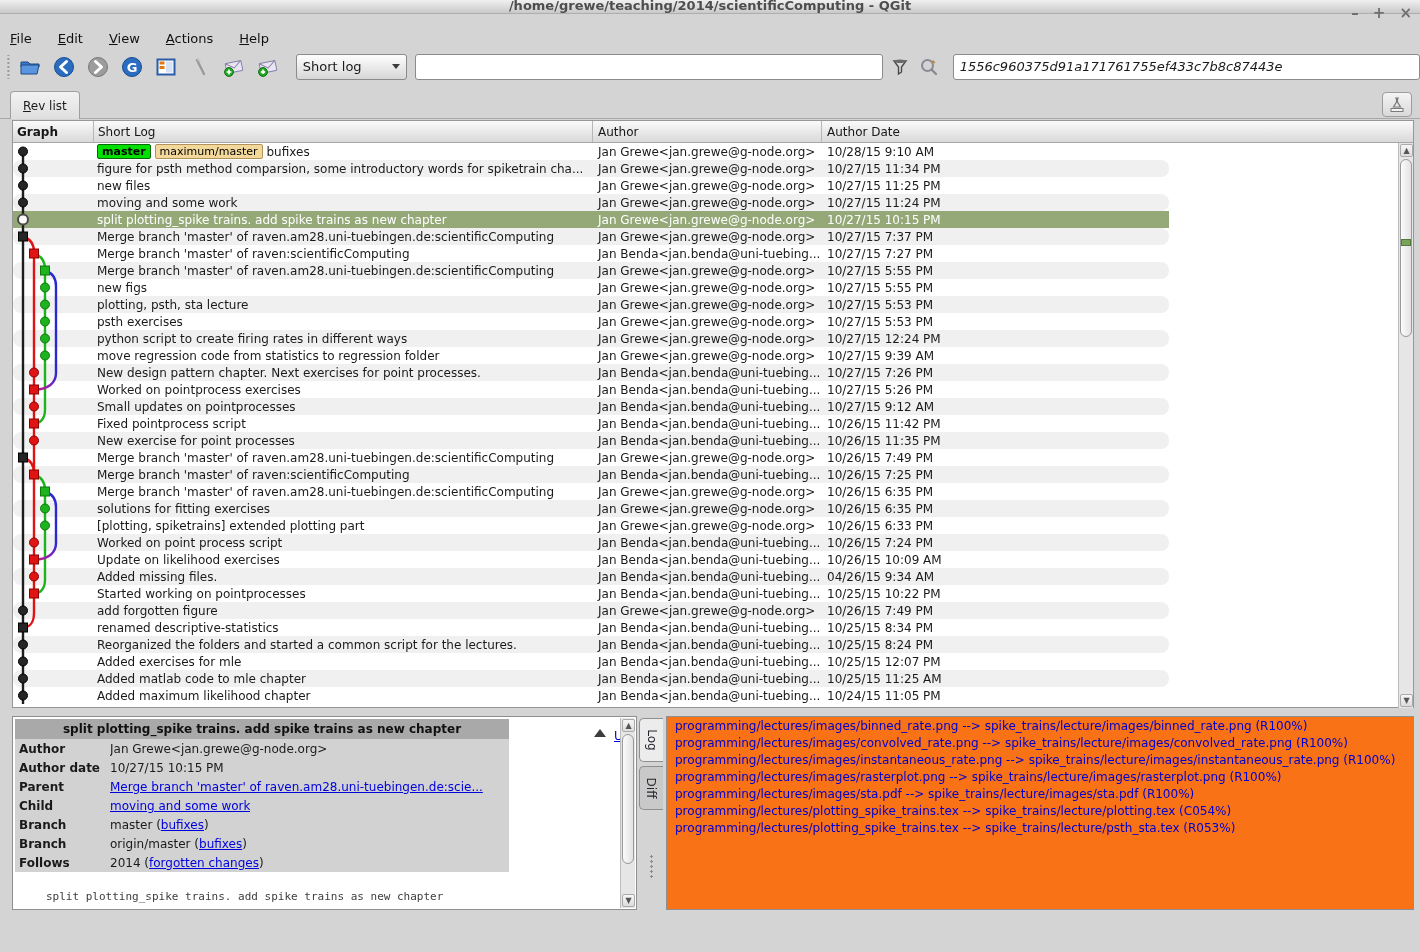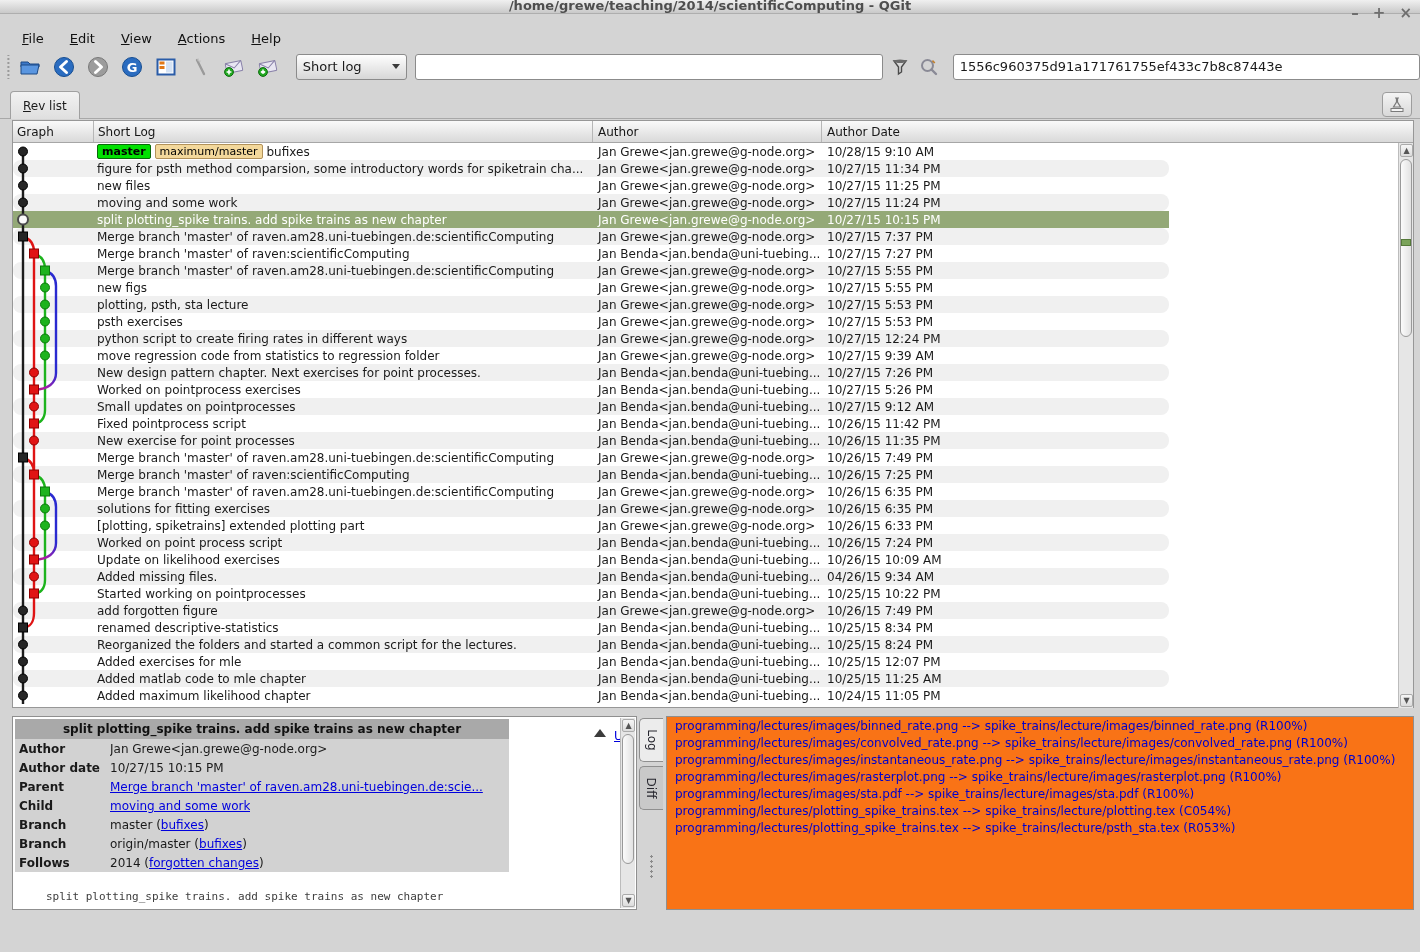--- a/index.html
+++ b/index.html
@@ -8,54 +8,54 @@
 
   
   .titlebar { position:absolute; left:0; top:0; width:1420px; height:14px;
     background:linear-gradient(#f0f0f0,#c9c9c9); border-bottom:1px solid #aeaeae;
     display:flex; align-items:flex-end; justify-content:center; }
   .titlebar .title { font-weight:bold; font-size:13px; color:#4e4e4e; }
   .win-controls { position:absolute; right:8px; top:0; height:26px; display:flex; align-items:center; gap:14px; }
   .win-btn { color:#6e6e6e; font-size:15px; font-weight:bold; line-height:1; cursor:default; }
 
   
-  .menubar { position:absolute; left:0; top:27px; width:1420px; height:23px; display:flex; align-items:center; padding-left:22px; gap:26px; }
+  .menubar { position:absolute; left:0; top:27px; width:1420px; height:23px; display:flex; align-items:center; padding-left:10px; gap:26px; }
   .menu-item { display:inline-block; font-size:13px; color:#111; }
   .menu-item::first-letter { text-decoration:underline; }
 
   
   .toolbar { position:absolute; left:0; top:50px; width:1420px; height:33px; display:flex; align-items:center; }
   .tb-handle { width:5px; height:24px; margin-left:6px; margin-right:6px;
     background-image:radial-gradient(circle, #9a9a9a 1px, transparent 1.2px); background-size:4px 4px; background-position:center; }
   .tb-icons { display:flex; align-items:center; gap:7px; }
   .tb-btn { width:27px; height:27px; display:flex; align-items:center; justify-content:center; border-radius:3px; }
   .combo { margin-left:14px; width:116px; height:26px; background:linear-gradient(#fefefe,#d7d7d7);
     border:1px solid #8b8b8b; border-radius:3px; display:flex; align-items:center; padding:0 6px; gap:6px; }
   .combo .combo-label { flex:1; font-size:13px; }
   .combo .arrow { width:0; height:0; border-left:4px solid transparent; border-right:4px solid transparent; border-top:5px solid #3a3a3a; }
   .tb-input { height:26px; background:#fff; border:1px solid #8b8b8b; border-radius:3px; font-size:13px; padding:0 6px; color:#1a1a1a; font-family:"DejaVu Sans",sans-serif; }
   .filter-input { margin-left:8px; width:488px; }
-  .sha-input { margin-left:12px; width:488px; }
+  .sha-input { margin-left:12px; width:488px;font-style:italic; }
   .mini-btn { width:24px; height:24px; margin-left:6px; display:flex; align-items:center; justify-content:center; }
 
   
   .tabbar { position:absolute; left:0; top:90px; width:1420px; height:29px; }
   .tabbar .baseline { position:absolute; left:0; bottom:0; width:1420px; height:1px; background:#a8a8a8; }
   .tab { position:absolute; left:10px; bottom:0; height:28px; padding:0 12px; background:linear-gradient(#f2f2f2,#dfdfdf);
     border:1px solid #a0a0a0; border-bottom:none; border-radius:4px 4px 0 0; display:flex; align-items:center; }
   .tab-label { display:inline-block; font-size:12px; }
   .tab-label::first-letter { text-decoration:underline; }
   .corner-btn { position:absolute; right:8px; top:2px; width:30px; height:25px; background:linear-gradient(#f4f4f4,#d9d9d9);
     border:1px solid #9d9d9d; border-radius:4px; display:flex; align-items:center; justify-content:center; }
 
   
   .revframe { position:absolute; left:12px; top:120px; width:1402px; height:588px; background:#fff; border:1px solid #979797; }
   .rl-header { display:flex; height:22px; background:linear-gradient(#fafafa,#d9d9d9); border-bottom:1px solid #a6a6a6; }
   .rl-hcell { font-size:12px; color:#161616; display:flex; align-items:center; border-right:1px solid #b6b6b6; padding-left:4px; }
-  .h-graph { width:81px; }
+  .h-graph { width:81px;font-weight:bold; }
   .h-log { width:499px; padding-left:4px; }
   .h-author { width:229px; padding-left:5px; }
   .h-date { flex:1; border-right:none; padding-left:5px; }
   .rl-body { position:relative; height:565px; overflow:hidden; }
   .rl-rows { position:absolute; left:0; top:0; width:1156px; }
   .rl-row { display:flex; height:17px; background:#fff; align-items:center; }
   .rl-row.alt { background:#f0f0f0;border-radius:8px; }
   .rl-row.sel { background:#94a977; color:#fff; }
   .cell { height:17px; display:flex; align-items:center; overflow:hidden; white-space:nowrap; }
   .c-graph { width:81px; flex-shrink:0; }

